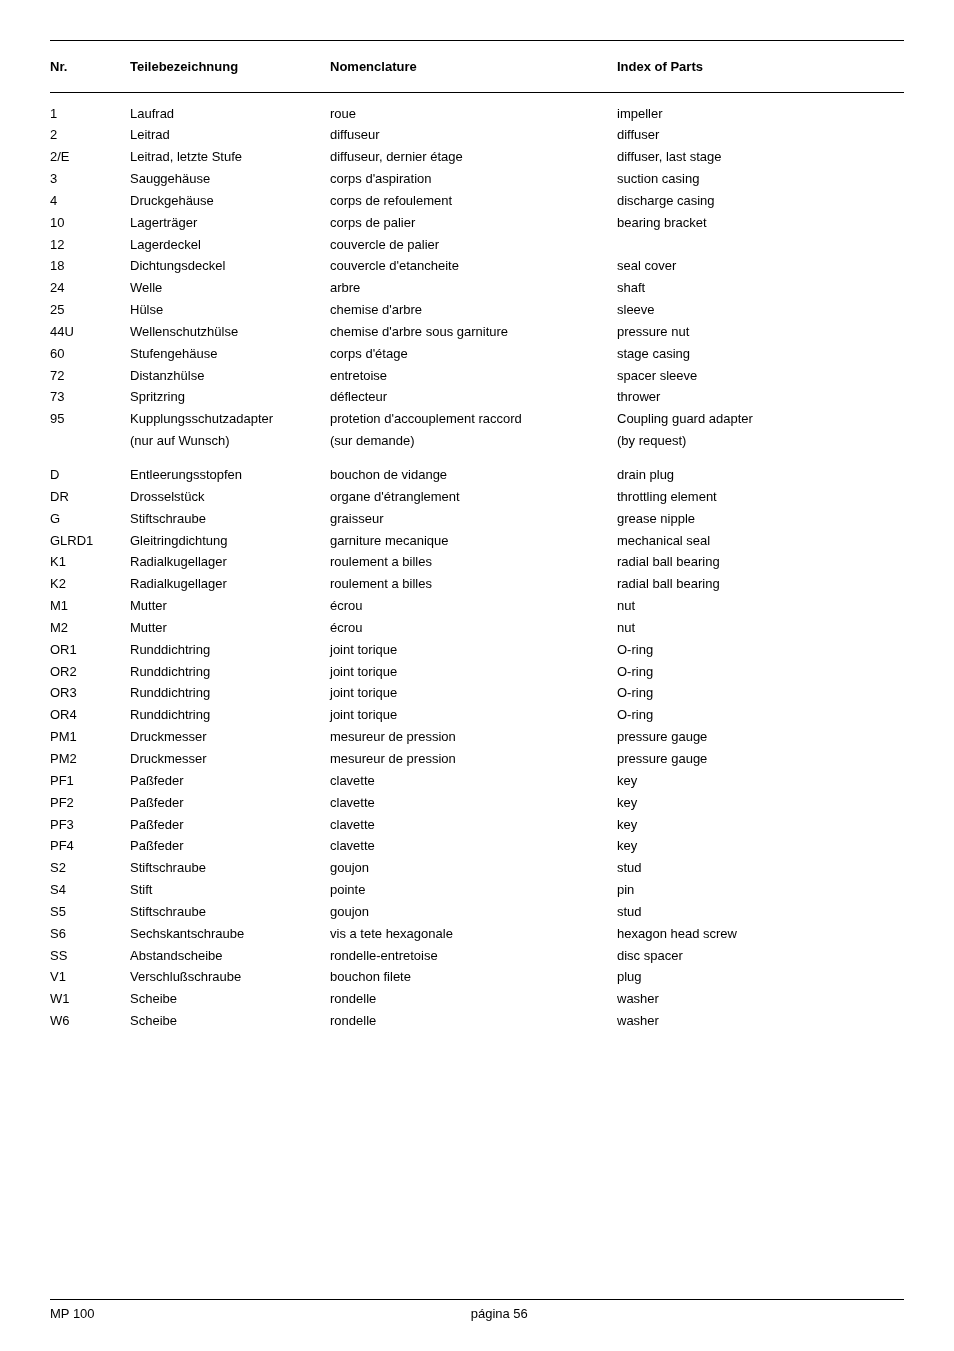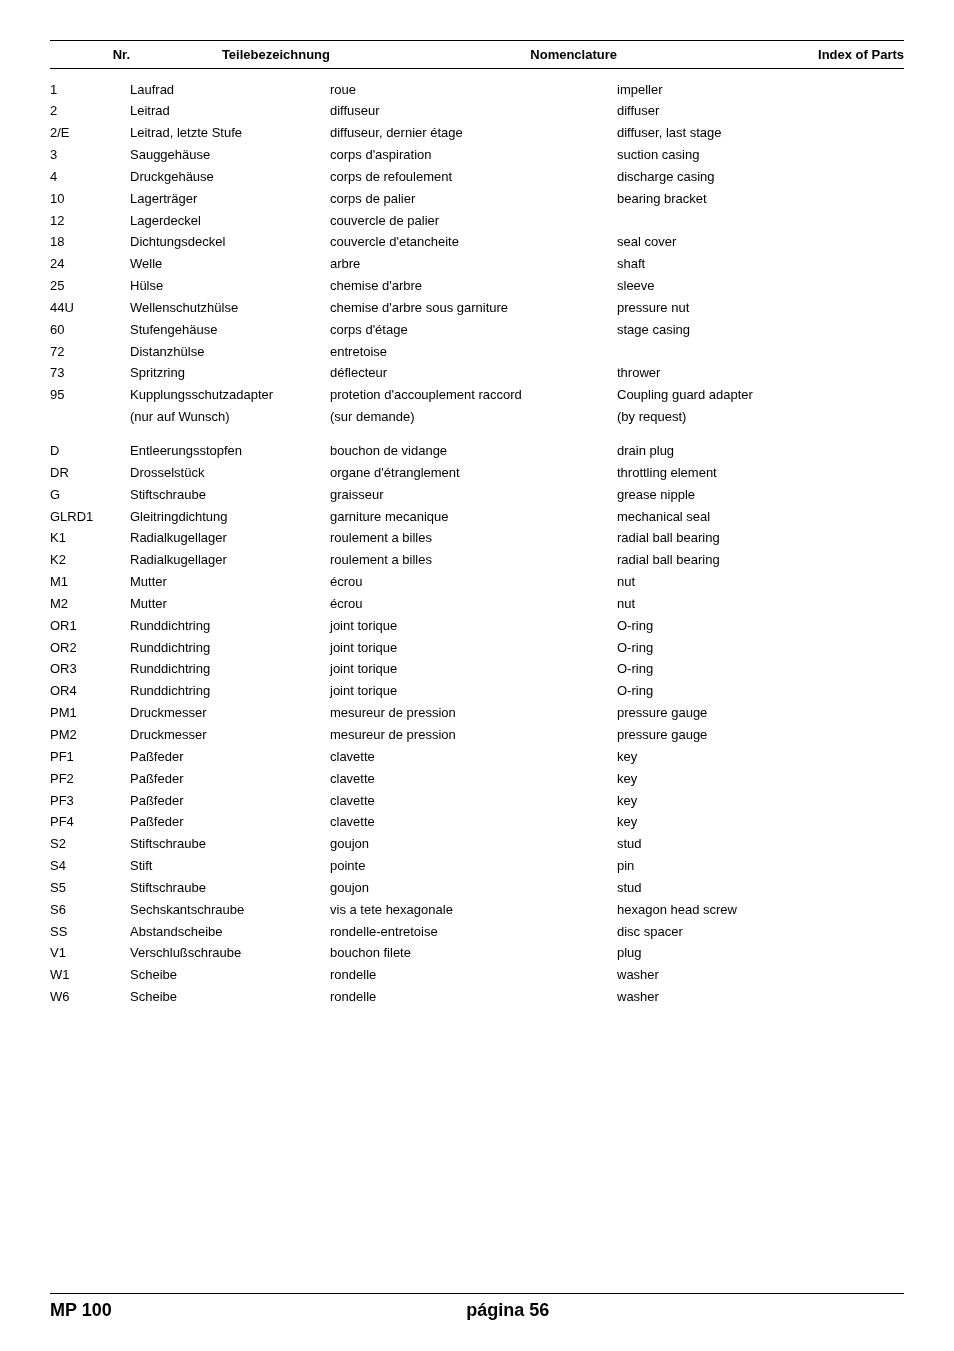--- a/index.html
+++ b/index.html
@@ -14,23 +14,22 @@
     }
     .page-content {
       width: 100%;
     }
     .header-row {
       display: grid;
       grid-template-columns: 80px 200px 1fr 1fr;
       font-weight: bold;
       border-top: 1px solid #000;
       border-bottom: 1px solid #000;
-      padding: 6px 0;
+      padding: 18px 0;
       margin-bottom: 10px;
-      text-align: right;
     }
     .parts-table {
       width: 100%;
     }
     .parts-row {
       display: grid;
       grid-template-columns: 80px 200px 1fr 1fr;
       padding: 1.5px 0;
       line-height: 1.45;
     }
@@ -50,22 +49,22 @@
     }
     .footer {
       position: fixed;
       bottom: 30px;
       left: 50px;
       right: 50px;
       display: flex;
       justify-content: space-between;
       border-top: 1px solid #000;
       padding-top: 6px;
-      font-size: 18px;
-      font-weight: bold;
+      font-size: 13px;
+      font-weight: normal;
     }
   </style>
 </head>
 <body>
 
 <div class="page-content">
 
   <div class="header-row">
     <div>Nr.</div>
     <div>Teilebezeichnung</div>
@@ -142,20 +141,21 @@
       <div class="parts-row">
       <div class="col-nr">60</div>
       <div class="col-de">Stufengehäuse</div>
       <div class="col-fr">corps d'étage</div>
       <div class="col-en">stage casing</div>
     </div>
       <div class="parts-row">
       <div class="col-nr">72</div>
       <div class="col-de">Distanzhülse</div>
       <div class="col-fr">entretoise</div>
+      <div class="col-en">spacer sleeve</div>
     </div>
       <div class="parts-row">
       <div class="col-nr">73</div>
       <div class="col-de">Spritzring</div>
       <div class="col-fr">déflecteur</div>
       <div class="col-en">thrower</div>
     </div>
       <div class="parts-row">
       <div class="col-nr">95</div>
       <div class="col-de">Kupplungsschutzadapter</div>

